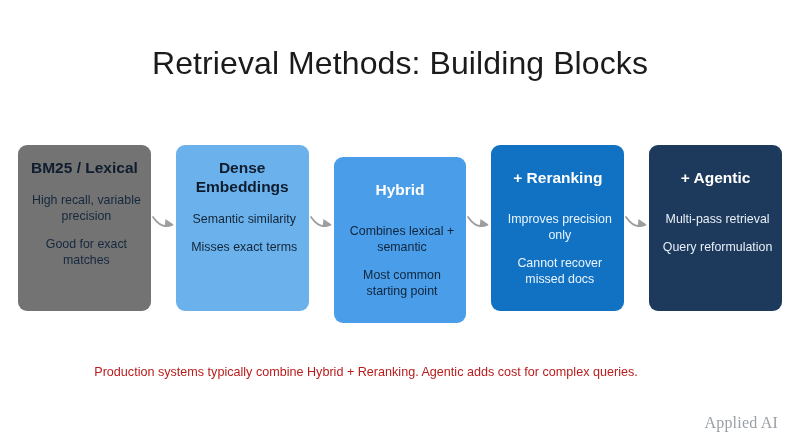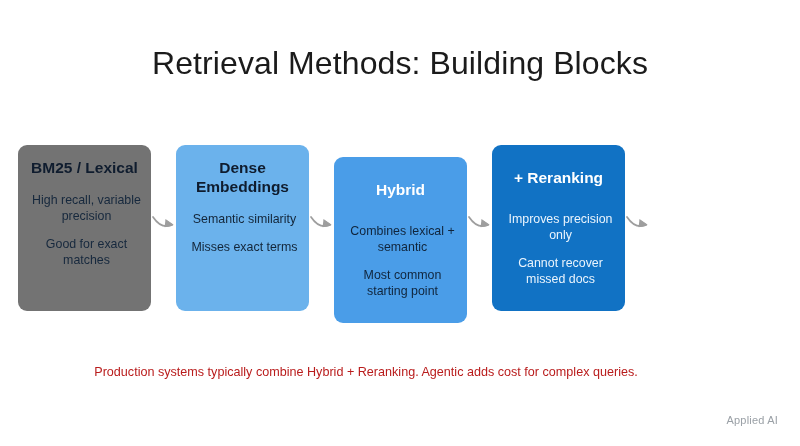--- a/index.html
+++ b/index.html
@@ -119,23 +119,24 @@
     text-align: center;
     font-size: 12.6px;
     color: #b91c1c;
     line-height: 1.4;
   }
 
   .attribution {
     position: absolute;
     top: 414px;
     right: 22px;
-    font-size: 11px;
+    font-size: 16px;
     color: #9aa0a6;
     letter-spacing: 0.2px;
+    font-family: Liberation Serif, serif;
   }
 </style>
 </head>
 <body style="background: rgb(255, 255, 255);">
 
 <div class="slide">
 
   <div class="slide-title">Retrieval Methods: Building Blocks</div>
 
   <div class="flow">
@@ -184,19 +185,26 @@
           <div class="card-line" style="color: rgb(234, 244, 253);">Improves precision only</div>
           <div class="card-line" style="color: rgb(234, 244, 253);">Cannot recover missed docs</div>
         </div>
       </div>
       <div class="connector">
         <svg viewBox="0 0 25 26">
           <path d="M2 9 C 8 18, 14 20, 21 17" fill="none" stroke="#9e9e9e" stroke-width="1.7" stroke-linecap="round"></path>
           <path d="M14.5 11.6 L21.8 16.6 L13.6 18.6" fill="#9e9e9e" stroke="#9e9e9e" stroke-width="1.1" stroke-linejoin="round"></path>
         </svg>
       </div>
+      <div class="card title-1line" style="background: rgb(29, 58, 92);">
+        <div class="card-title" style="color: rgb(255, 255, 255);">+ Agentic</div>
+        <div class="card-body">
+          <div class="card-line" style="color: rgb(231, 238, 247);">Multi-pass retrieval</div>
+          <div class="card-line" style="color: rgb(231, 238, 247);">Query reformulation</div>
+        </div>
+      </div>
     </div>
 
   <div class="caption">Production systems typically combine Hybrid + Reranking. Agentic adds cost for complex queries.</div>
 
   <div class="attribution">Applied AI</div>
 
 </div>
 
 </body></html>

